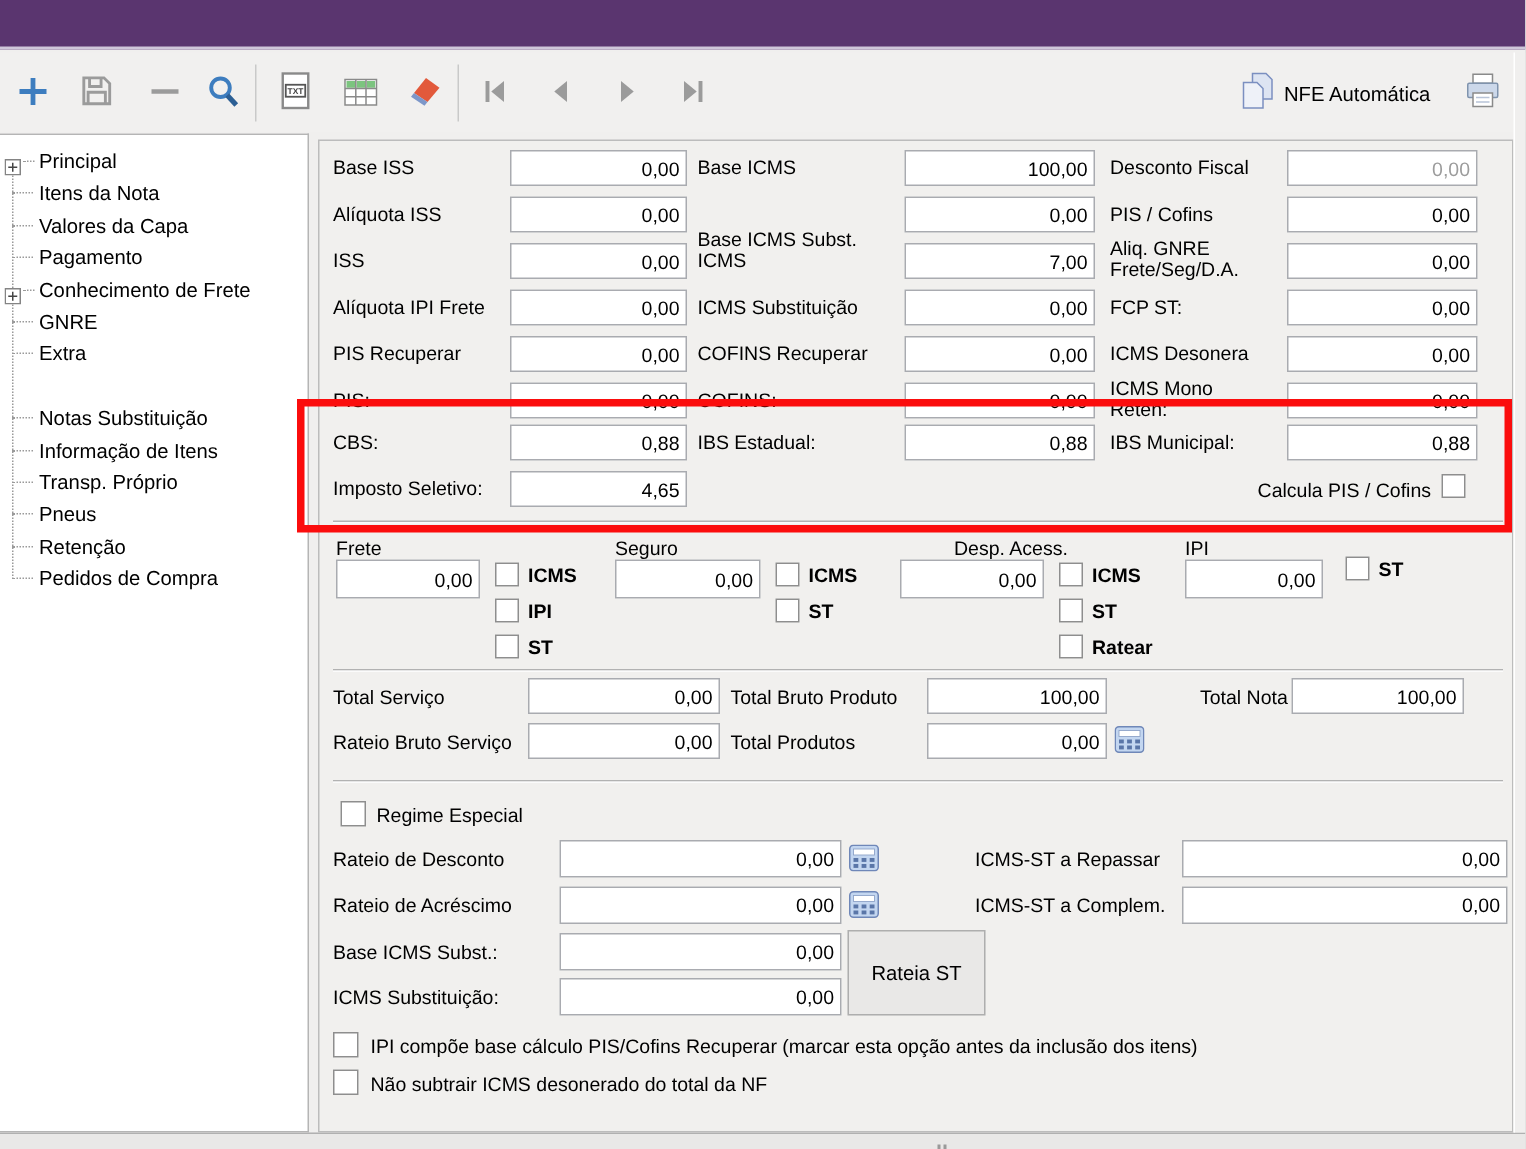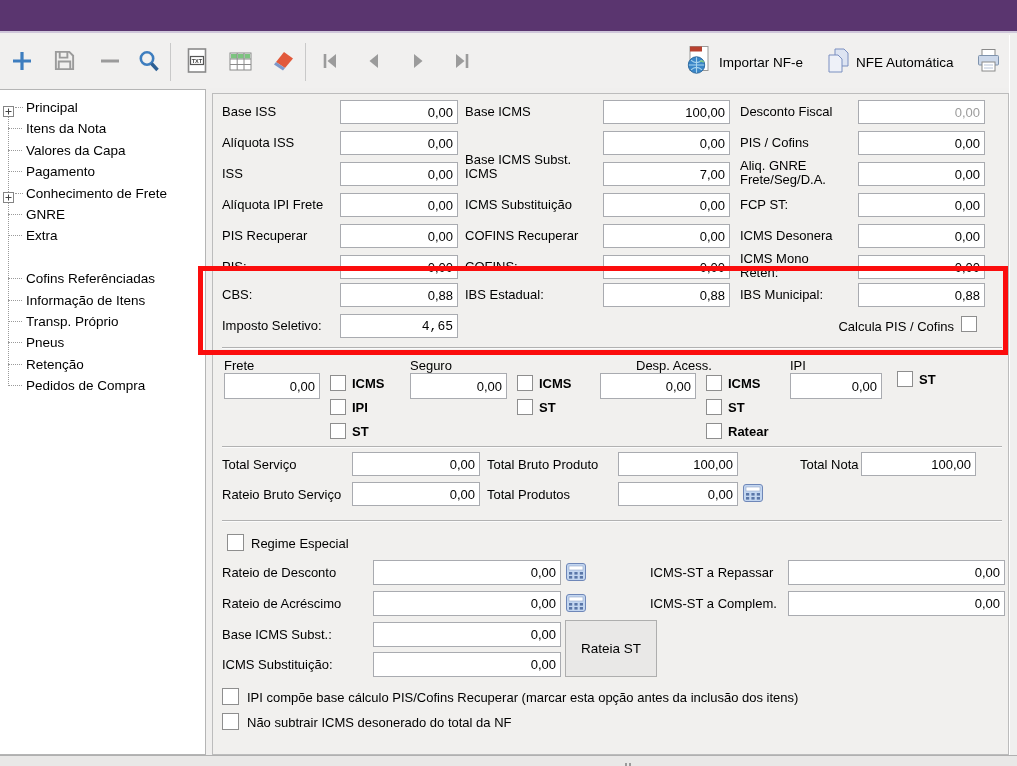--- a/index.html
+++ b/index.html
@@ -117,30 +117,20 @@
             <path d="M6 3 L14.5 10 L6 17 Z" fill="#9b9b9b"></path>
           </svg></span>
     </span>
     <span class="tbtn" style="left:446px">
       <span><svg width="20" height="20" viewBox="0 0 20 20">
             <path d="M4 3 L12.5 10 L4 17 Z" fill="#9b9b9b"></path>
             <path d="M15 3v14" stroke="#9b9b9b" stroke-width="2.6"></path>
           </svg></span>
     </span>
 
-    <span class="tlabelbtn" style="left:683px">
-      <span><svg width="30" height="31" viewBox="0 0 30 31">
-            <rect x="7" y="1.5" width="18" height="24" fill="#fff" stroke="#999"></rect>
-            <rect x="7" y="1.5" width="12" height="5" fill="#b8412f"></rect>
-            <circle cx="13.5" cy="20" r="8.2" fill="#3a86c8" stroke="#2c689c"></circle>
-            <path d="M5.8 20h15.4M13.5 12.2v15.6M8 15.2c3.4 3 7.6 3 11 0M8 24.8c3.4-3 7.6-3 11 0" stroke="#a9d5ef" fill="none" stroke-width="1.1"></path>
-            <path d="M17 16.5c1.5-1 3-0.5 3.5 1" stroke="#7fc97f" fill="none" stroke-width="1.6"></path>
-          </svg></span>
-      <span>Importar NF-e</span>
-    </span>
     <span class="tlabelbtn" style="left:826px">
       <span><svg width="24" height="27" viewBox="0 0 24 27">
             <path d="M9 2h9l4 4v13H9z" fill="#dde4f2" stroke="#7b8fc0"></path>
             <path d="M3 8h9l4 4v13H3z" fill="#eef1f8" stroke="#7b8fc0"></path>
           </svg></span>
       <span>NFE Automática</span>
     </span>
     <span class="tbtn" style="left:972px">
       <span><svg width="27" height="25" viewBox="0 0 27 25">
             <rect x="7" y="1.5" width="13" height="6" fill="#fff" stroke="#8a8a8a"></rect>
@@ -185,21 +175,21 @@
     <div class="trow" style="top:114px">
       <span class="tdash" style="left:8px;width:14px"></span>
       <span class="tlabel">GNRE</span>
     </div>
     <div class="trow" style="top:135px">
       <span class="tdash" style="left:8px;width:14px"></span>
       <span class="tlabel">Extra</span>
     </div>
     <div class="trow" style="top:178px">
       <span class="tdash" style="left:8px;width:14px"></span>
-      <span class="tlabel">Cofins Referênciadas</span>
+      <span class="tlabel">Notas Substituição</span>
     </div>
     <div class="trow" style="top:200px">
       <span class="tdash" style="left:8px;width:14px"></span>
       <span class="tlabel">Informação de Itens</span>
     </div>
     <div class="trow" style="top:221px">
       <span class="tdash" style="left:8px;width:14px"></span>
       <span class="tlabel">Transp. Próprio</span>
     </div>
     <div class="trow" style="top:242px">
@@ -261,21 +251,21 @@
   <input class="inp" style="left: 858px; top: 255px; width: 127px;" value="0,00">
 
   <span class="lbl" style="left:222px;top:287px">CBS:</span>
   <input class="inp" style="left: 340px; top: 283px; width: 118px;" value="0,88">
   <span class="lbl" style="left:465px;top:287px">IBS Estadual:</span>
   <input class="inp" style="left: 603px; top: 283px; width: 127px;" value="0,88">
   <span class="lbl" style="left:740px;top:287px">IBS Municipal:</span>
   <input class="inp" style="left: 858px; top: 283px; width: 127px;" value="0,88">
 
   <span class="lbl" style="left:222px;top:318px">Imposto Seletivo:</span>
-  <input class="inp" style="left: 340px; top: 314px; width: 118px; font-family: Liberation Mono, monospace;" value="4,65">
+  <input class="inp" style="left: 340px; top: 314px; width: 118px;" value="4,65">
   <span class="lbl" style="left:826px;top:319px;width:128px;text-align:right">Calcula PIS / Cofins</span>
   <span class="cbx" style="left:961px;top:316px"></span>
 
   <div class="sep" style="left:222px;top:347px;width:780px"></div>
 
   <span class="lbl" style="left:224px;top:358px">Frete</span>
   <input class="inp" style="left: 224px; top: 373px; width: 96px; height: 26px;" value="0,00">
   <span class="cbx" style="left:330px;top:375px"></span>
   <span class="lbl" style="left:352px;top:376px;font-weight:bold">ICMS</span>
   <span class="cbx" style="left:330px;top:399px"></span>

